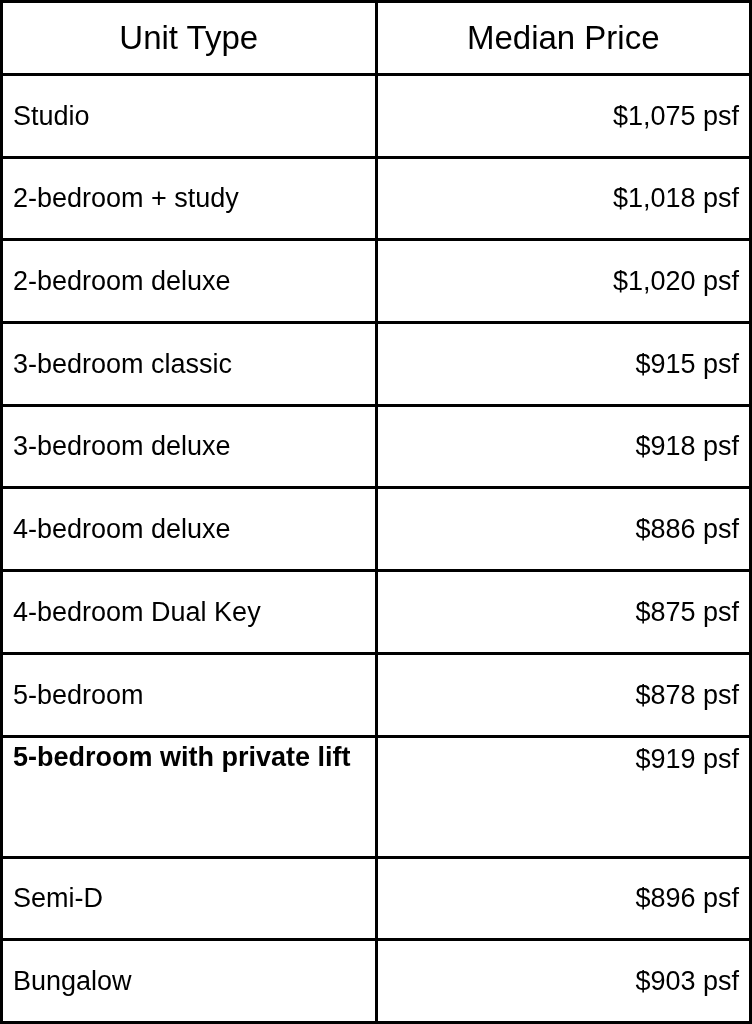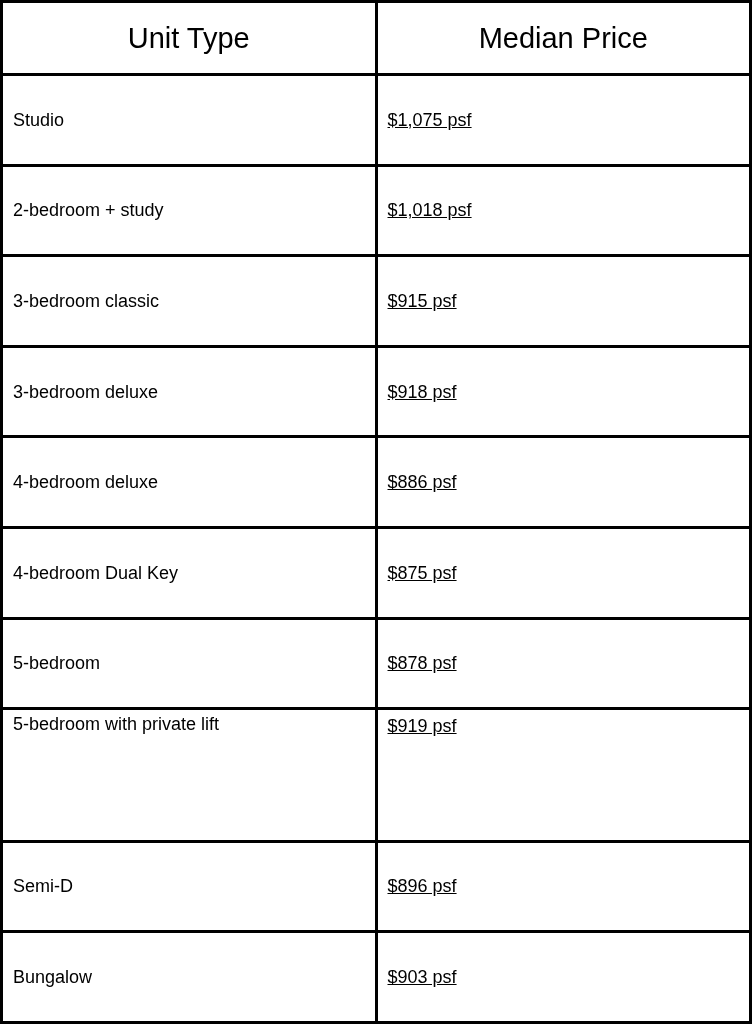--- a/index.html
+++ b/index.html
@@ -23,52 +23,52 @@
     width: 100%;
     height: 100%;
     border-collapse: collapse;
     table-layout: fixed;
   }
   table.price-table td,
   table.price-table th {
     border: 3px solid #000000;
     padding: 0 10px;
     font-weight: normal;
-    font-size: 18px;
+    font-size: 27px;
     line-height: 1.12;
   }
   
   col.col-type { width: 50%; }
   col.col-price { width: 50%; }
 
   
   tr.header-row th {
     text-align: center;
-    font-size: 29px;
+    font-size: 33px;
     height: 70px;
   }
   
   tr.data-row td.cell-type {
     text-align: left;
     vertical-align: middle;
     height: 66px;
   }
   tr.data-row td.cell-price {
-    text-align: left;
+    text-align: right;
     vertical-align: middle;
     height: 66px;
-    text-decoration: underline;
   }
   tr.data-row.tall td.cell-type,
   tr.data-row.tall td.cell-price {
     height: 92px;
   }
   tr.data-row.tall td.cell-type {
     vertical-align: top;
     padding-top: 4px;
+    font-weight: bold;
   }
   tr.data-row.tall td.cell-price {
     vertical-align: top;
     padding-top: 6px;
   }
   
   table.price-table tr:first-child th { border-top: 3px solid #000; }
   table.price-table tr:last-child td { border-bottom: 3px solid #000; }
 </style>
 </head>
@@ -87,20 +87,24 @@
       </tr>
     </thead>
     <tbody>
       <tr class="data-row">
         <td class="cell-type">Studio</td>
         <td class="cell-price">$1,075 psf</td>
       </tr>
       <tr class="data-row">
         <td class="cell-type">2-bedroom + study</td>
         <td class="cell-price">$1,018 psf</td>
+      </tr>
+      <tr class="data-row">
+        <td class="cell-type">2-bedroom deluxe</td>
+        <td class="cell-price">$1,020 psf</td>
       </tr>
       <tr class="data-row">
         <td class="cell-type">3-bedroom classic</td>
         <td class="cell-price">$915 psf</td>
       </tr>
       <tr class="data-row">
         <td class="cell-type">3-bedroom deluxe</td>
         <td class="cell-price">$918 psf</td>
       </tr>
       <tr class="data-row">

